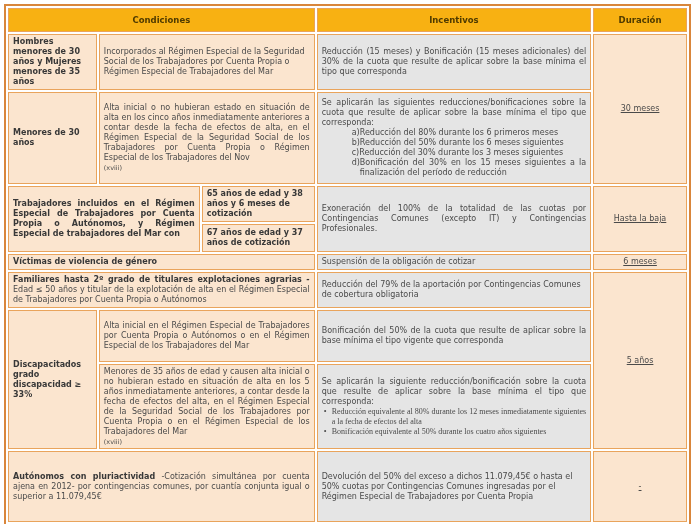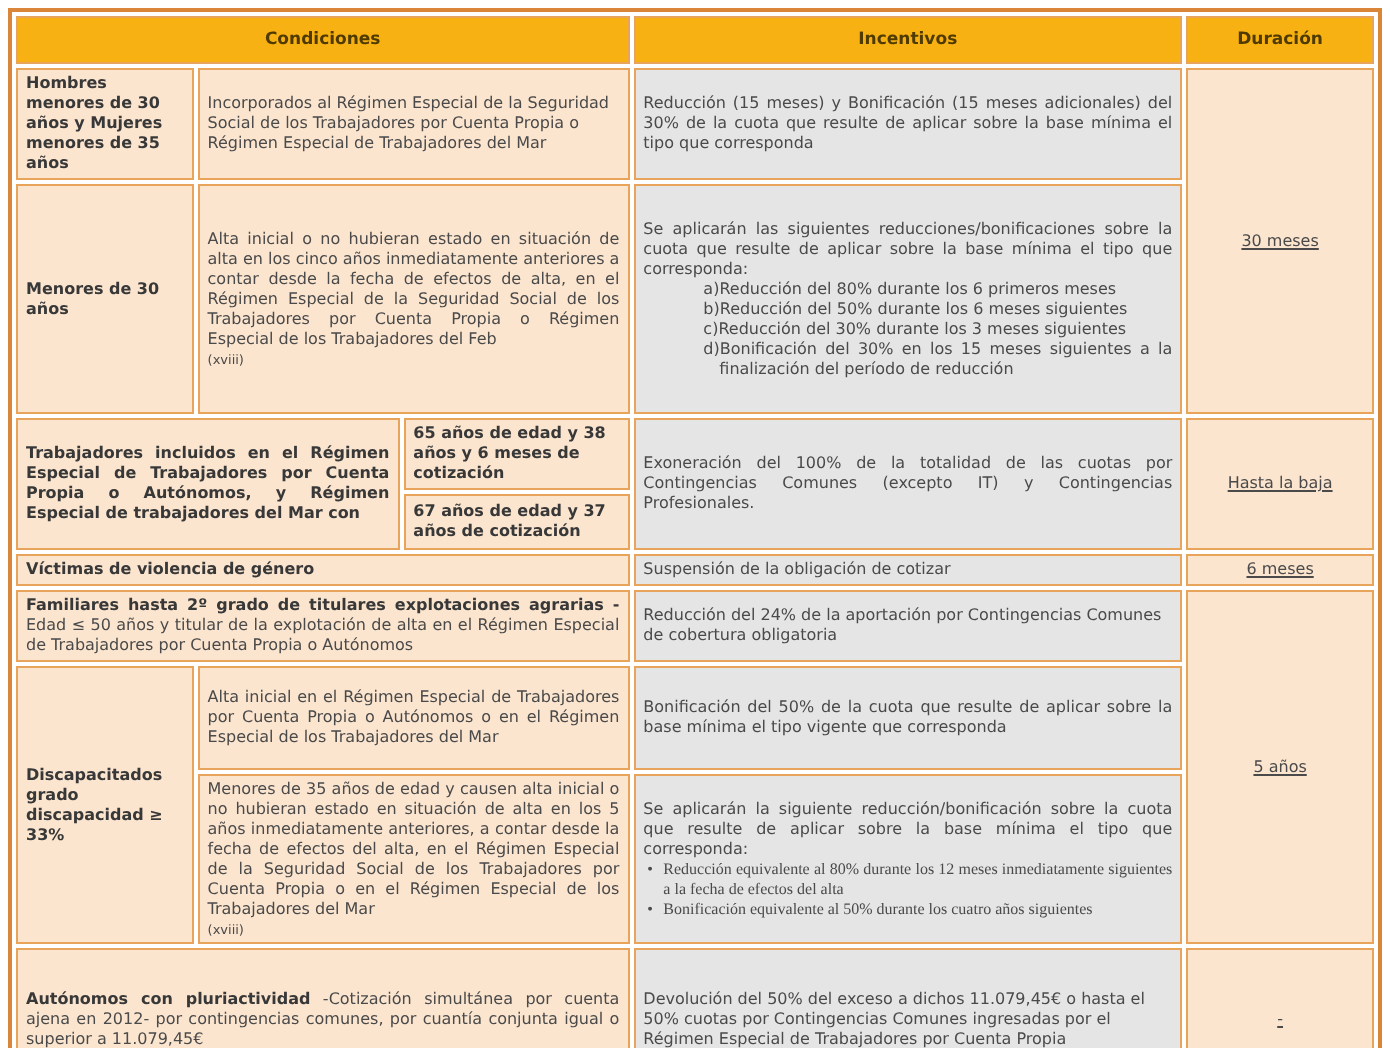--- a/index.html
+++ b/index.html
@@ -67,23 +67,23 @@
     <tbody>
 
       <tr>
         <td class="peach bold" style="height:55px">Hombres menores de 30 años y Mujeres menores de 35 años</td>
         <td class="peach" colspan="2">Incorporados al Régimen Especial de la Seguridad Social de los Trabajadores por Cuenta Propia o Régimen Especial de Trabajadores del Mar</td>
         <td class="white just">Reducción (15 meses) y Bonificación (15 meses adicionales) del 30% de la cuota que resulte de aplicar sobre la base mínima el tipo que corresponda</td>
         <td class="peach center" rowspan="2">30 meses</td>
       </tr>
 
       <tr>
-        <td class="peach bold" style="height:115px">Menores de 30 años</td>
+        <td class="peach bold" style="height:92px">Menores de 30 años</td>
         <td class="peach just" colspan="2">
-          <span>Alta inicial o no hubieran estado en situación de alta en los cinco años inmediatamente anteriores a contar desde la fecha de efectos de alta, en el Régimen Especial de la Seguridad Social de los Trabajadores por Cuenta Propia o Régimen Especial de los Trabajadores del Feb</span>
+          <span>Alta inicial o no hubieran estado en situación de alta en los cinco años inmediatamente anteriores a contar desde la fecha de efectos de alta, en el Régimen Especial de la Seguridad Social de los Trabajadores por Cuenta Propia o Régimen Especial de los Trabajadores del Nov</span>
           <span class="fn">(xviii)</span>
         </td>
         <td class="white just">
           <div>Se aplicarán las siguientes reducciones/bonificaciones sobre la cuota que resulte de aplicar sobre la base mínima el tipo que corresponda:</div>
           <div class="hang">a)Reducción del 80% durante los 6 primeros meses</div>
           <div class="hang">b)Reducción del 50% durante los 6 meses siguientes</div>
           <div class="hang">c)Reducción del 30% durante los 3 meses siguientes</div>
           <div class="hang">d)Bonificación del 30% en los 15 meses siguientes a la finalización del período de reducción</div>
         </td>
       </tr>
@@ -101,21 +101,21 @@
       <tr>
         <td class="peach bold" colspan="3" style="height:14px">Víctimas de violencia de género</td>
         <td class="white">Suspensión de la obligación de cotizar</td>
         <td class="peach center">6 meses</td>
       </tr>
 
       <tr>
         <td class="peach just" colspan="3" style="height:32px">
           <span class="b">Familiares hasta 2º grado de titulares explotaciones agrarias -</span><span> Edad ≤ 50 años y titular de la explotación de alta en el Régimen Especial de Trabajadores por Cuenta Propia o Autónomos</span>
         </td>
-        <td class="white">Reducción del 24% de la aportación por Contingencias Comunes de cobertura obligatoria</td>
+        <td class="white">Reducción del 79% de la aportación por Contingencias Comunes de cobertura obligatoria</td>
         <td class="peach center" rowspan="3">5 años</td>
       </tr>
 
       <tr>
         <td class="peach bold" rowspan="2">Discapacitados grado discapacidad ≥ 33%</td>
         <td class="peach just" colspan="2" style="height:52px">Alta inicial en el Régimen Especial de Trabajadores por Cuenta Propia o Autónomos o en el Régimen Especial de los Trabajadores del Mar</td>
         <td class="white just">Bonificación del 50% de la cuota que resulte de aplicar sobre la base mínima el tipo vigente que corresponda</td>
       </tr>
 
       <tr>

